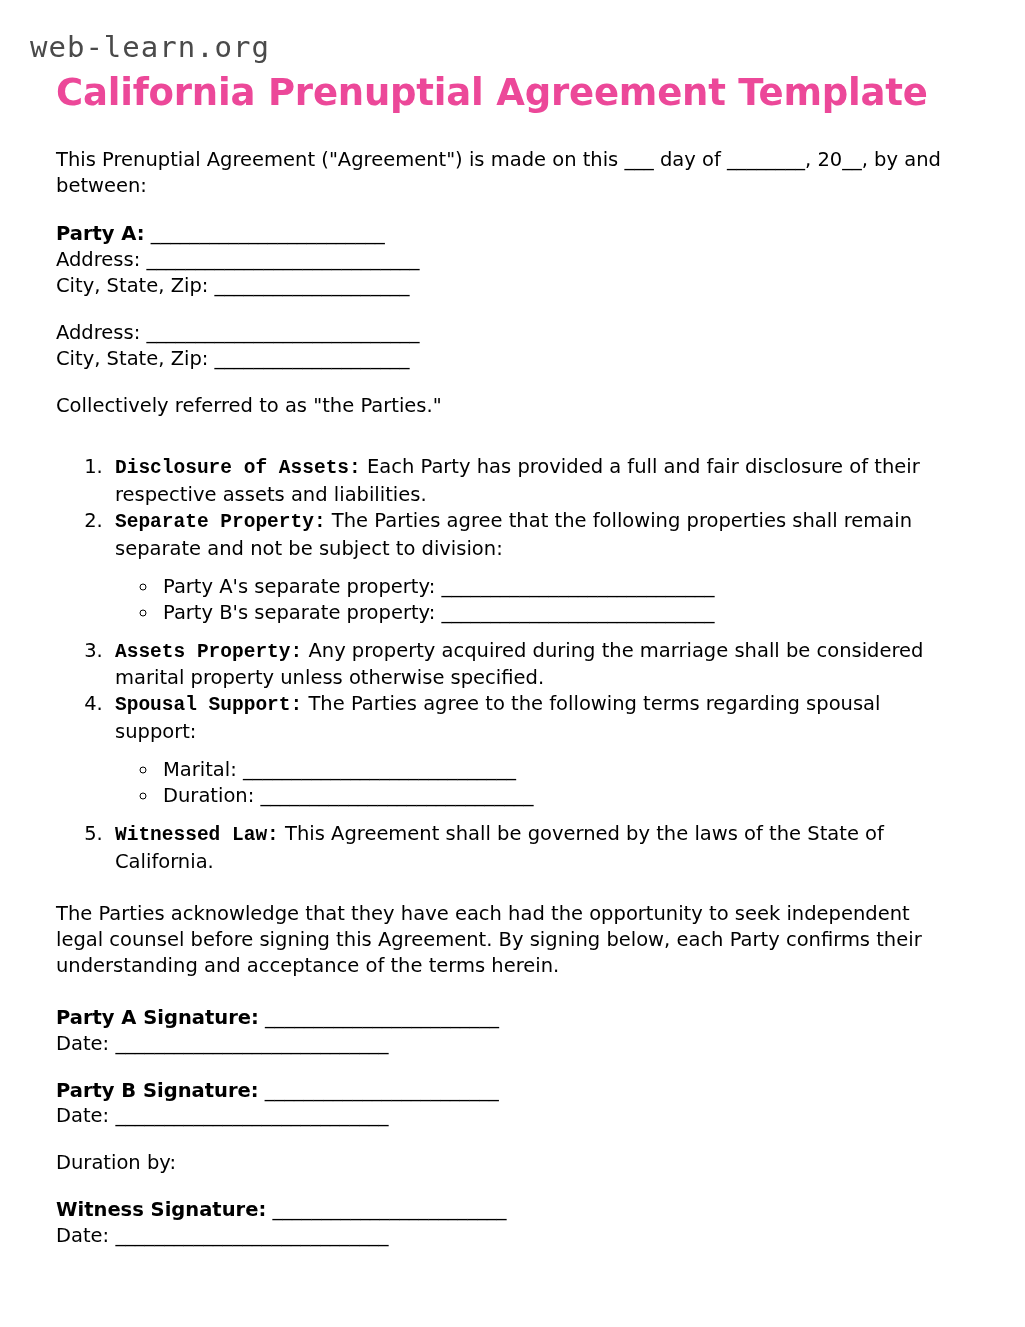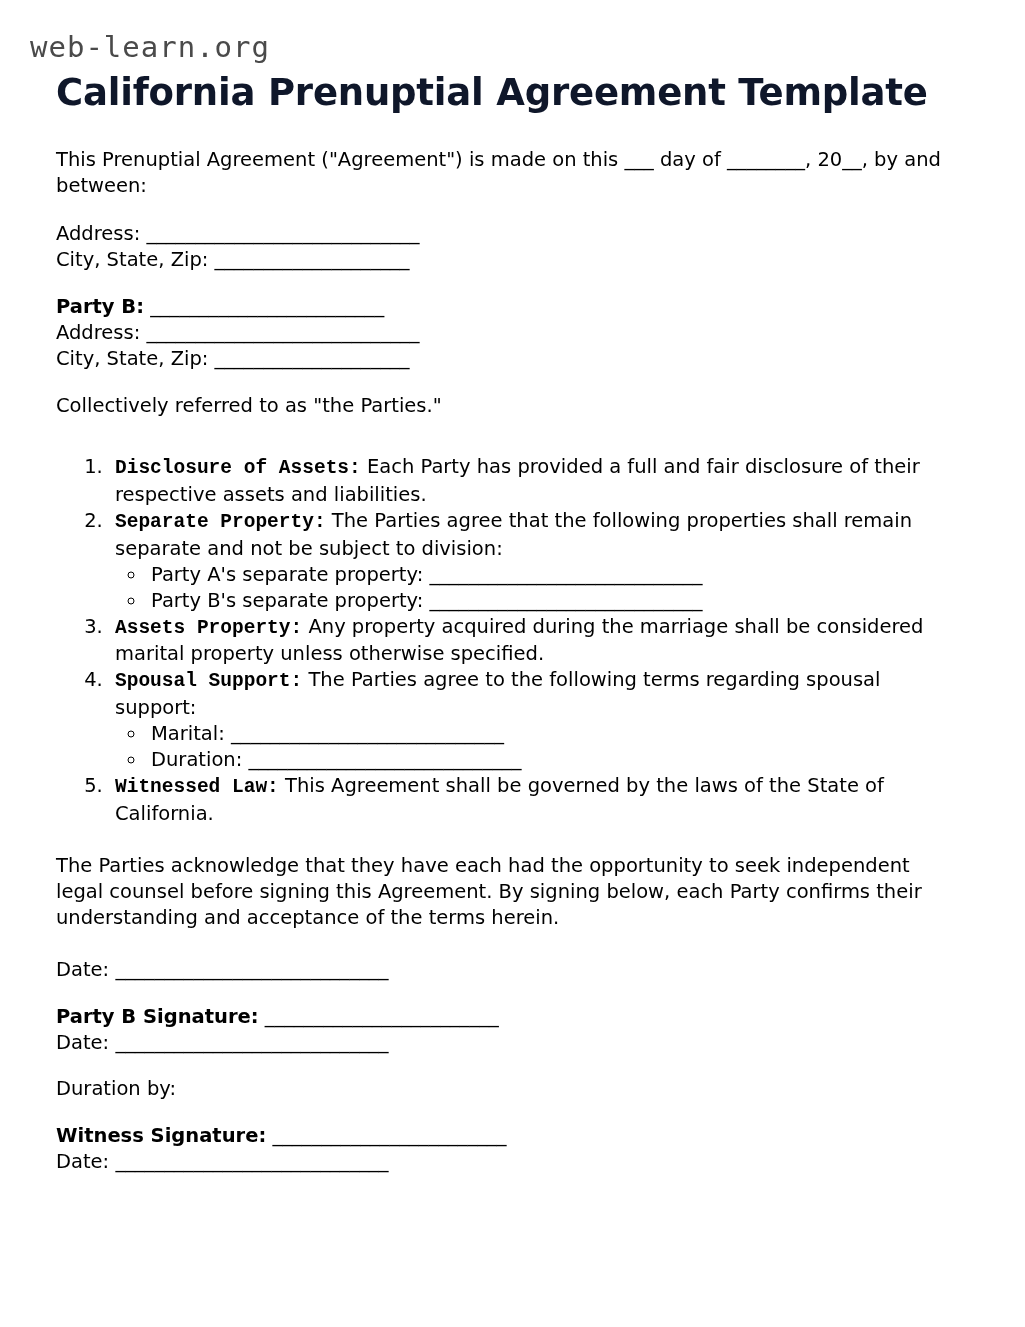--- a/index.html
+++ b/index.html
@@ -42,21 +42,21 @@
     top: 70px;
     width: 905px;
   }
 
   h1.doc-title {
     margin: 0;
     font-size: 37px;
     line-height: 1.26;
     font-weight: 700;
     letter-spacing: -0.2px;
-    color: #0f172a;
+    color: #ec4899;
   }
 
   p.para {
     margin: 0 0 0 0;
     font-size: 19.5px;
     line-height: 1.33;
     color: #000;
   }
 
   .gap-intro { height: 30px; }
@@ -79,21 +79,21 @@
     line-height: 1.33;
   }
   ol.terms > li {
     margin: 0 0 0 0;
     padding-left: 6px;
   }
   ol.terms > li > .term-title { font-weight: 700; font-family: Liberation Mono, monospace; }
 
   ul.subterms {
     list-style-type: circle;
-    margin: 0;
+    margin: 12px;
     padding-left: 32px;
     font-size: 19.5px;
     line-height: 1.33;
   }
   ul.subterms > li { padding-left: 4px; }
 
   .sig-block {
     font-size: 19.5px;
     line-height: 1.33;
   }
@@ -113,28 +113,28 @@
 
     <h1 class="doc-title">California Prenuptial Agreement Template</h1>
 
     <div class="gap-intro"></div>
 
     <p class="para">This Prenuptial Agreement ("Agreement") is made on this ___ day of ________, 20__, by and between:</p>
 
     <div class="gap-block"></div>
 
     <div class="party-block">
+      <div class="line"><span class="lbl-bold">Party A:</span> <span class="fill">________________________</span></div>
       <div class="line"><span>Address:</span> <span class="fill">____________________________</span></div>
       <div class="line"><span>City, State, Zip:</span> <span class="fill">____________________</span></div>
     </div>
 
     <div class="gap-sm"></div>
 
     <div class="party-block">
-      <div class="line"><span class="lbl-bold">Party B:</span> <span class="fill">________________________</span></div>
       <div class="line"><span>Address:</span> <span class="fill">____________________________</span></div>
       <div class="line"><span>City, State, Zip:</span> <span class="fill">____________________</span></div>
     </div>
 
     <div class="gap-sm"></div>
 
     <p class="para">Collectively referred to as "the Parties."</p>
 
     <div class="gap-sm"></div>
 
@@ -167,20 +167,21 @@
       </li>
     </ol>
 
     <div class="gap-md"></div>
 
     <p class="para">The Parties acknowledge that they have each had the opportunity to seek independent legal counsel before signing this Agreement. By signing below, each Party confirms their understanding and acceptance of the terms herein.</p>
 
     <div class="gap-md"></div>
 
     <div class="sig-block">
+      <div class="line"><span class="sig-label">Party A Signature:</span> <span class="fill">________________________</span></div>
       <div class="line"><span>Date:</span> <span class="fill">____________________________</span></div>
     </div>
 
     <div class="gap-sm"></div>
 
     <div class="sig-block">
       <div class="line"><span class="sig-label">Party B Signature:</span> <span class="fill">________________________</span></div>
       <div class="line"><span>Date:</span> <span class="fill">____________________________</span></div>
     </div>
 

